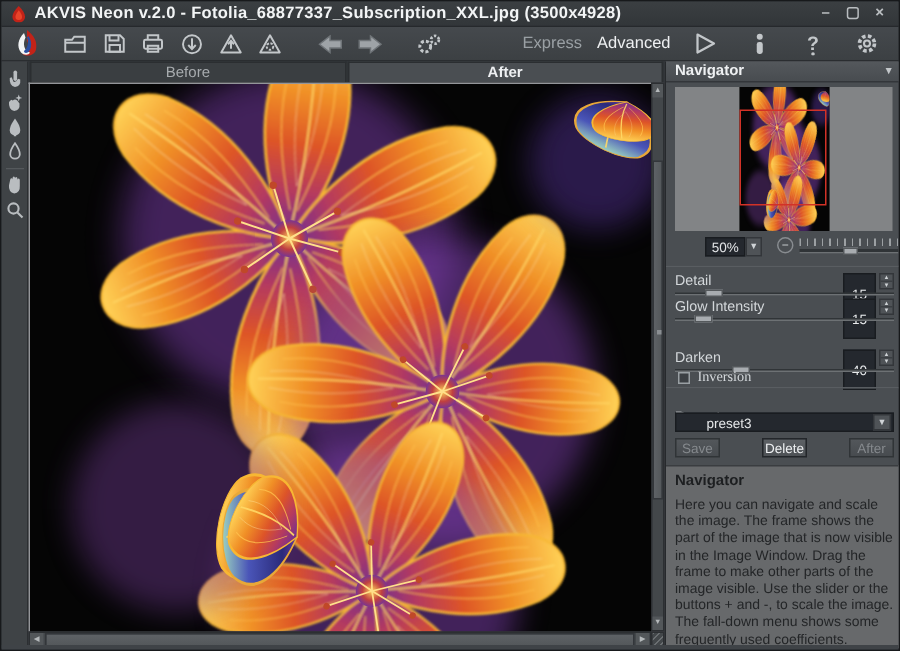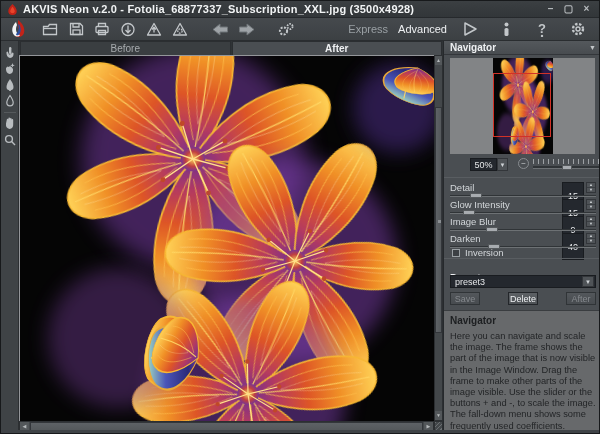--- a/index.html
+++ b/index.html
@@ -117,26 +117,26 @@
              border:1px solid #33363a; display:flex; flex-direction:column; }
   .spin-up,.spin-dn { flex:1; font-size:4px; line-height:4px; color:#cfd3d6; text-align:center; }
   .spin-up { border-bottom:1px solid #3a3e42; }
   .ptrack { position:absolute; left:0; right:0; top:13px; height:2px; background:#303437;
             border-bottom:1px solid #6d7174; }
   .phandle { position:absolute; top:11px; width:12px; height:5px; background:#a8acb0;
              border:1px solid #55595c; margin-left:-6px; }
 
   .inv-row { position:absolute; left:8px; top:206px; display:flex; align-items:center; gap:5px; }
   .checkbox { width:8px; height:8px; background:#3c4044; border:1px solid #9aa0a4; }
-  .inv-label { color:#d3d7da; font-size:9.5px; }
+  .inv-label { color:#d3d7da; font-size:9.5px;font-family:Liberation Serif, serif; }
 
   .presets-hd { position:absolute; left:6px; top:232px; color:#eef0f2; font-size:10px; font-weight:bold; }
   .preset-field { position:absolute; left:6px; top:234px; width:146px; height:13px;
                   background:#24282e; border:1px solid #191c20; display:flex; align-items:center; }
-  .preset-text { flex:1; color:#e4e6e8; font-size:9px; padding-left:4px; }
+  .preset-text { flex:1; color:#e4e6e8; font-size:9px; padding-left:20px; }
   .preset-dd { width:12px; height:11px; margin-right:1px; background:#4f5357; border:1px solid #33363a;
                color:#cfd3d6; font-size:6px; display:flex; align-items:center; justify-content:center; }
   .btn-row { position:absolute; left:6px; top:251px; width:146px; display:flex;
              justify-content:space-between; }
   .pbtn { width:30px; height:13px; font-size:9px; display:flex; align-items:center; justify-content:center;
           background:linear-gradient(#53575b,#474b4f); border:1px solid #303437; color:#85898d; }
   .pbtn.enabled { color:#eef0f2; background:linear-gradient(#5d6165,#4d5155); border-color:#23262a; }
 
   .hints { position:absolute; left:0; top:269px; width:158px; height:122px; background:#67696b;
            border-top:1px solid #3a3d40; padding:4px 6px; }
@@ -471,30 +471,20 @@
       <div class="param-row" style="top:158px">
         <span class="param-label">Glow Intensity</span>
         <span class="param-val">15</span>
         <span class="spinner">
             <span class="spin-up">▲</span>
             <span class="spin-dn">▼</span>
           </span>
         <span class="ptrack"></span>
         <span class="phandle" style="left: 13%;"></span>
       </div>
-      <div class="param-row" style="top:175px">
-        <span class="param-label">Image Blur</span>
-        <span class="param-val">9</span>
-        <span class="spinner">
-            <span class="spin-up">▲</span>
-            <span class="spin-dn">▼</span>
-          </span>
-        <span class="ptrack"></span>
-        <span class="phandle" style="left: 29%;"></span>
-      </div>
       <div class="param-row" style="top:192px">
         <span class="param-label">Darken</span>
         <span class="param-val">40</span>
         <span class="spinner">
             <span class="spin-up">▲</span>
             <span class="spin-dn">▼</span>
           </span>
         <span class="ptrack"></span>
         <span class="phandle" style="left: 30%;"></span>
       </div>

